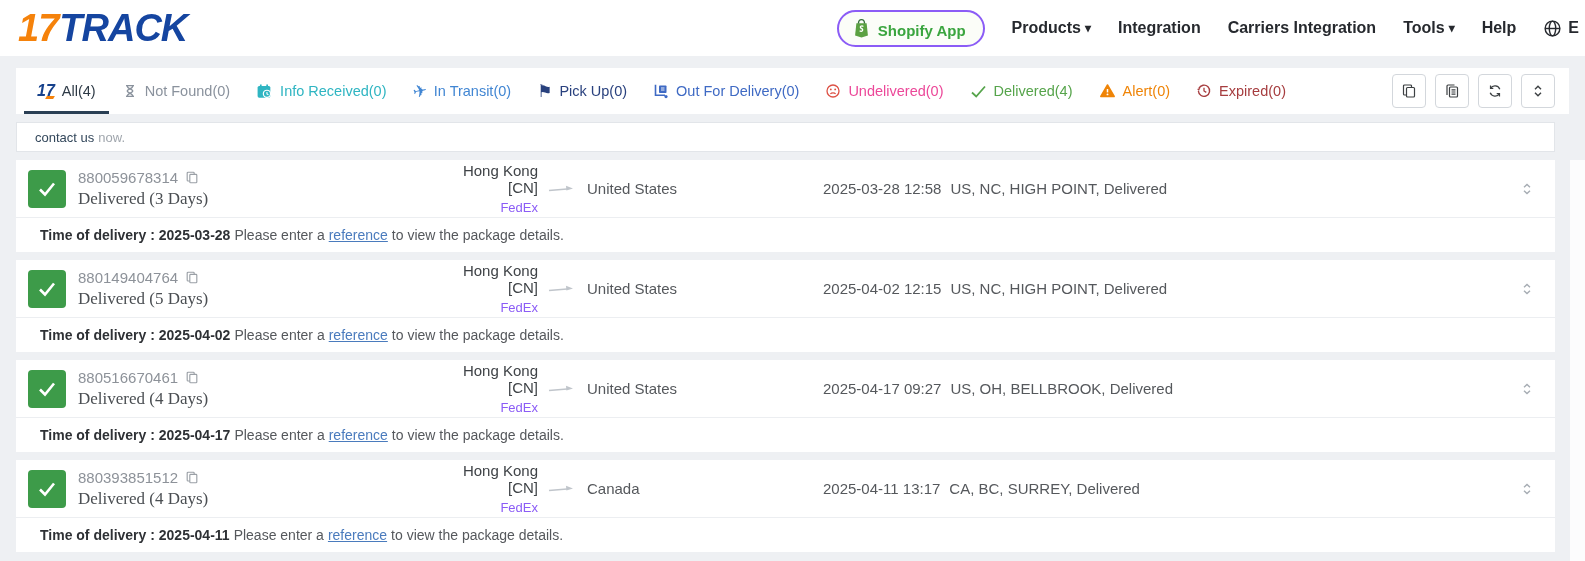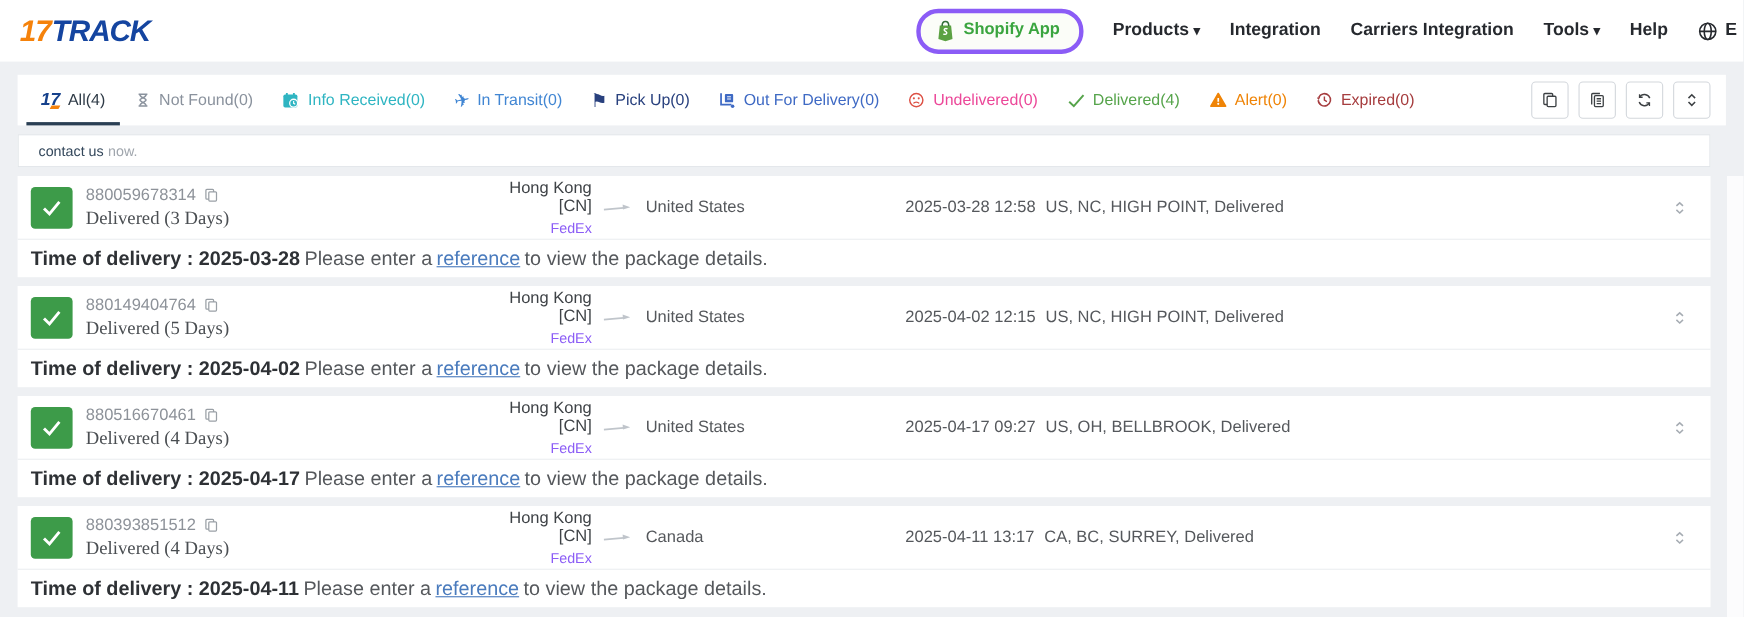--- a/index.html
+++ b/index.html
@@ -2,25 +2,25 @@
 <html><head>
 <meta charset="utf-8">
 <style>
   * { margin:0; padding:0; box-sizing:border-box; }
   html,body { width:1585px; height:561px; overflow:hidden; background:#eef0f3;
     font-family:"Liberation Sans", sans-serif; }
 
   
   .header { height:56px; background:#fff; display:flex; align-items:center;
     padding:0 6px 0 18px; white-space:nowrap; }
-  .logo { font-size:27px; font-weight:800; font-style:italic; letter-spacing:-1px; }
+  .logo { font-size:38px; font-weight:800; font-style:italic; letter-spacing:-1px; }
   .logo .p1 { color:#f5820b; padding-right:1px; }
   .logo .p2 { color:#1545a0; }
   .hright { margin-left:auto; display:flex; align-items:center; gap:27px; }
-  .shopify-pill { display:flex; align-items:flex-start; gap:7px; border:4px solid #8b5cf6;
+  .shopify-pill { display:flex; align-items:flex-end; gap:7px; border:2px solid #8b5cf6;
     border-radius:20px; padding:6px 17px 6px 13px; background:#fbfdf8; cursor:pointer; }
   .shopify-pill .txt { color:#3aa53f; font-weight:bold; font-size:15px; }
   .navitem { font-size:16px; font-weight:600; color:#26292e; cursor:pointer;
     display:flex; align-items:center; gap:4px; }
   .caret::after { content:"▾"; font-size:12px; color:#26292e; }
   .lang { display:flex; align-items:center; gap:6px; font-size:16px; font-weight:600; color:#26292e; }
 
   
   .tabbar { margin:12px 16px 0 16px; background:#fff; height:46px; display:flex;
     align-items:center; padding:0 8px; white-space:nowrap; }
@@ -64,22 +64,22 @@
   .status { font-size:17px; color:#4a4e52; margin-top:3px;font-family:Liberation Serif, serif; }
   .origin { width:108px; text-align:right; }
   .origin .o1 { font-size:15px; color:#3f4347; }
   .origin .o2 { font-size:13px; color:#8b5cf6; margin-top:4px; cursor:pointer; }
   .arrow { margin:0 13px 0 10px; display:flex; }
   .dest { width:236px; font-size:15px; color:#55585c; }
   .event { flex:1; font-size:15px; color:#55585c; }
   .event .etime { margin-right:9px; }
   .rowexp { width:24px; display:flex; justify-content:center; cursor:pointer; }
   .divider { height:1px; background:#eceef1; margin:0 0; }
-  .rowsub { height:34px; display:flex; align-items:center; padding:0 12px;
-    font-size:18px; color:#55585c; }
+  .rowsub { height:34px; display:flex; align-items:center; padding:0 24px;
+    font-size:14px; color:#55585c; }
   .rowsub b { color:#2e3135; margin-right:4px; }
   .rowsub a { color:#4a7bbd; text-decoration:underline; margin:0 4px; cursor:pointer; }
 
   .rstrip { position:absolute; right:0; top:160px; width:15px; height:401px; background:#fcfcfd; }
 </style>
 </head>
 <body>
 
 <div class="header">
   <div class="logo">

